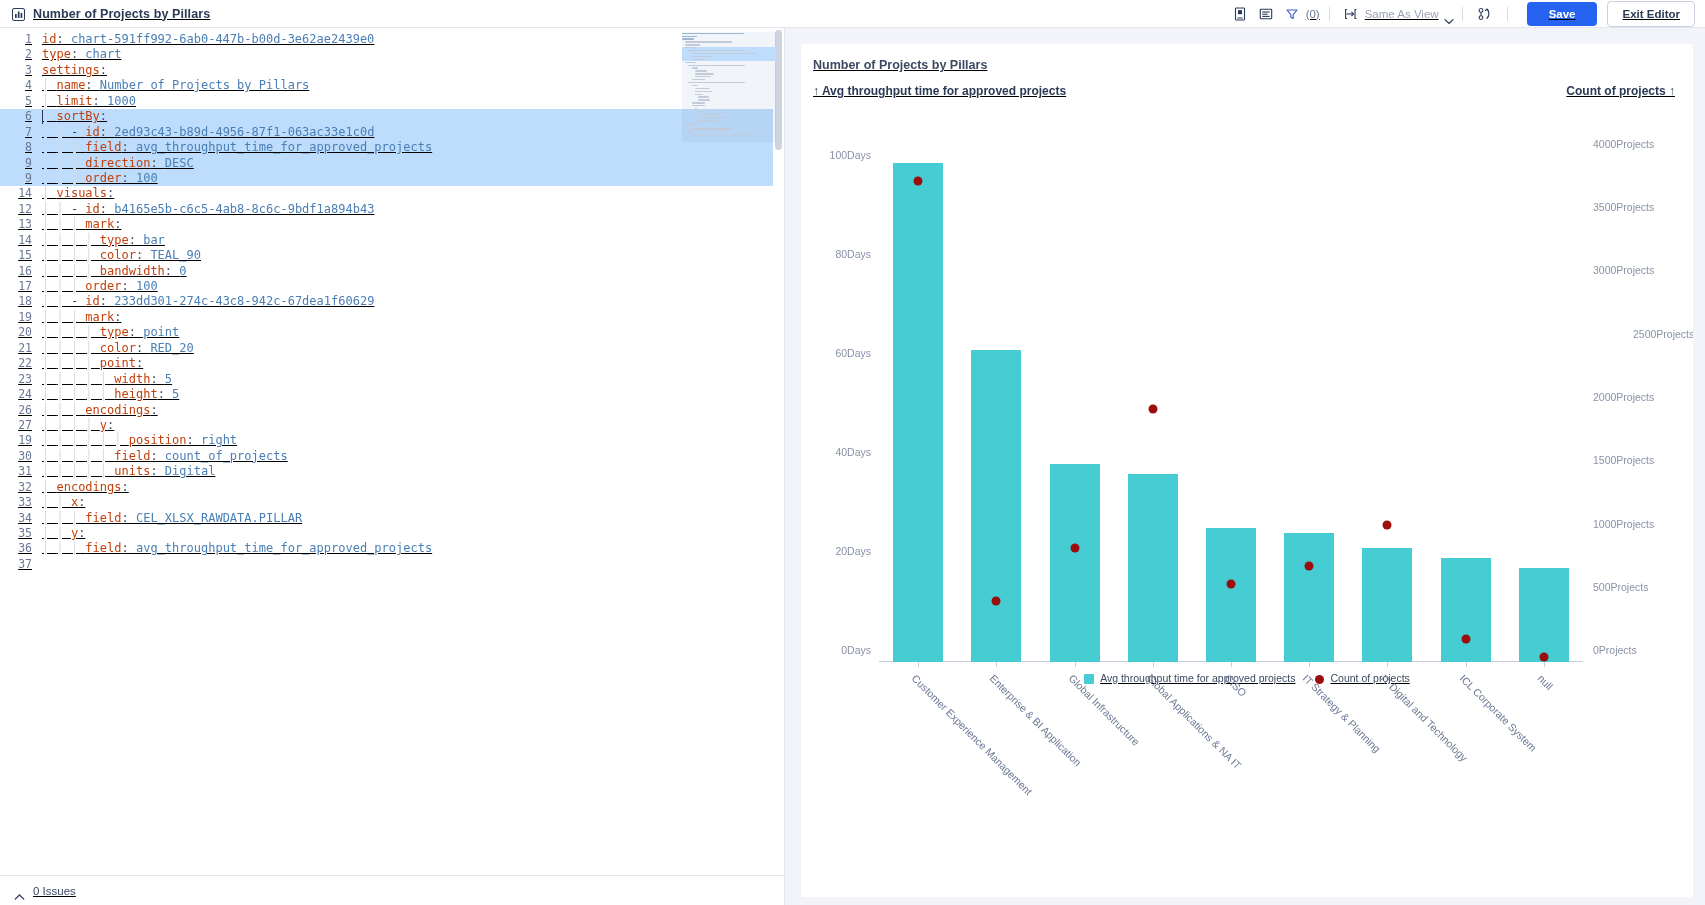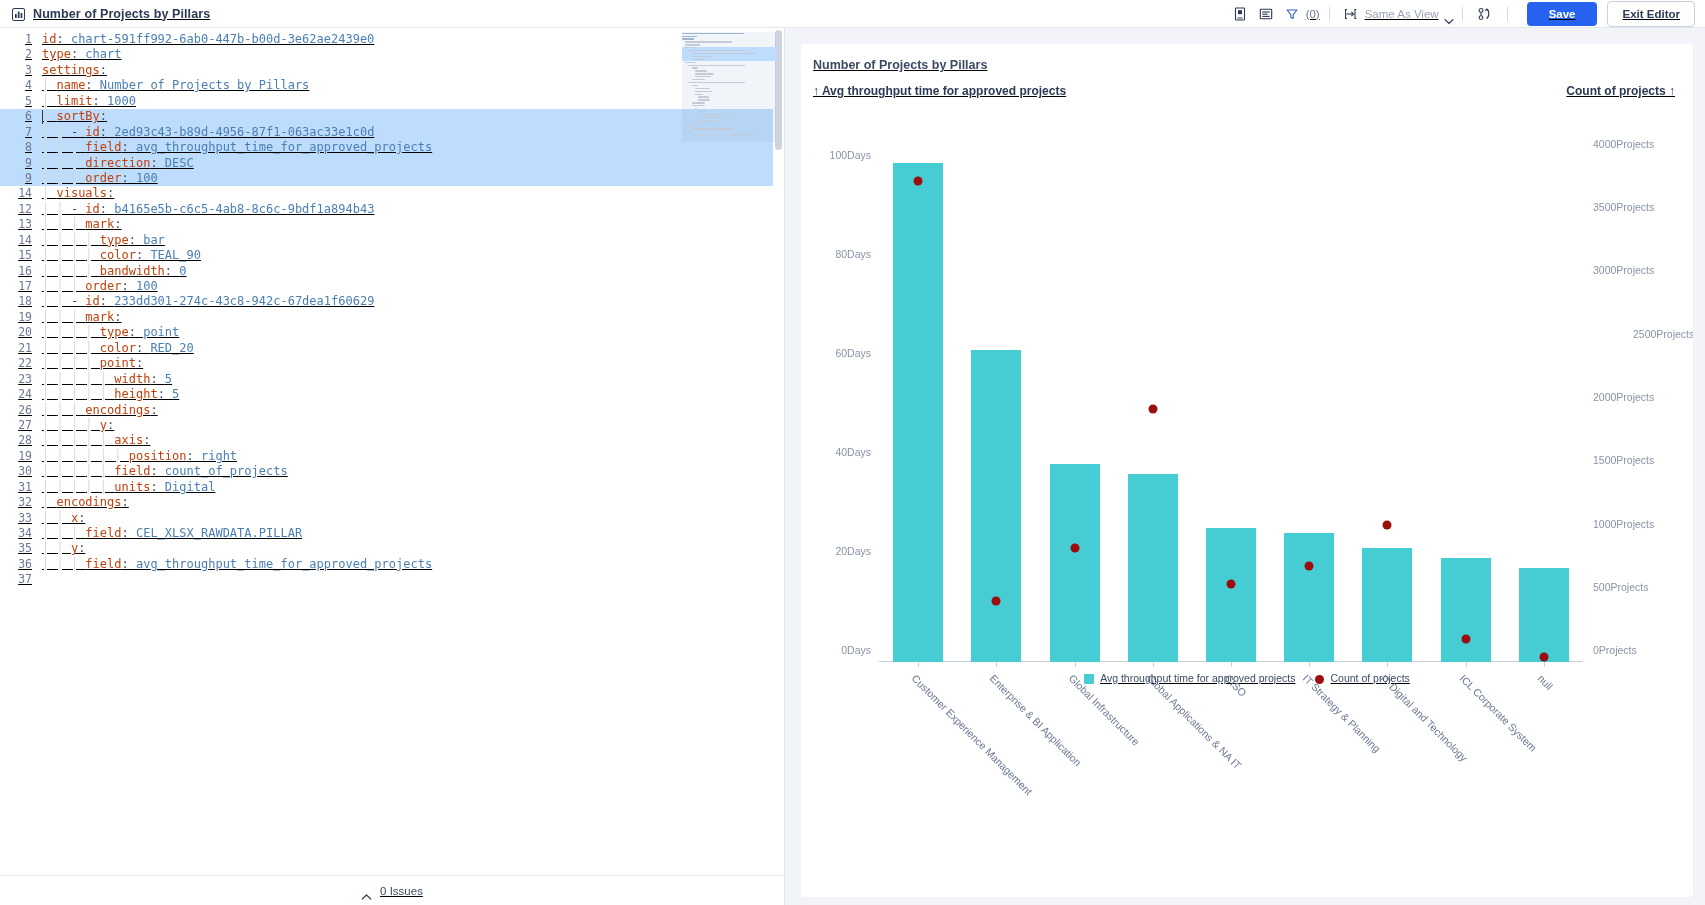--- a/index.html
+++ b/index.html
@@ -110,21 +110,21 @@
   .scroll-thumb {
     position: absolute; right: 2px; top: 2px; width: 7px; height: 120px;
     background: #cdd3e0; border-radius: 4px;
   }
 
   
   .statusbar {
     height: 18px; min-height: 30px;
     display: flex; align-items: center; gap: 8px;
     border-top: 1px solid #e3e6ef;
-    padding: 0 14px; background: #fff; justify-content: center;
+    padding: 0 14px; background: #fff;
   }
   .status-chev { width: 11px; height: 8px; display: block; cursor: pointer; }
   .status-text { font-size: 11.5px; color: #3c4a63; }
 
   
   .preview-pane {
     flex: 1; background: #f3f4f9;
     padding: 16px 12px 8px 16px;
     display: flex; min-width: 0;
   }
@@ -295,21 +295,20 @@
             <div class="cl"><span class="lnum">17</span><span class="ctext"><span class="seg ind">│ </span><span class="seg ind">│ </span><span class="seg ind">│ </span><span class="seg k">order</span><span class="seg p">: </span><span class="seg v">100</span></span></div>
             <div class="cl"><span class="lnum">18</span><span class="ctext"><span class="seg ind">│ </span><span class="seg ind">│ </span><span class="seg p">- </span><span class="seg k">id</span><span class="seg p">: </span><span class="seg v">233dd301-274c-43c8-942c-67dea1f60629</span></span></div>
             <div class="cl"><span class="lnum">19</span><span class="ctext"><span class="seg ind">│ </span><span class="seg ind">│ </span><span class="seg ind">│ </span><span class="seg k">mark</span><span class="seg p">:</span></span></div>
             <div class="cl"><span class="lnum">20</span><span class="ctext"><span class="seg ind">│ </span><span class="seg ind">│ </span><span class="seg ind">│ </span><span class="seg ind">│ </span><span class="seg k">type</span><span class="seg p">: </span><span class="seg v">point</span></span></div>
             <div class="cl"><span class="lnum">21</span><span class="ctext"><span class="seg ind">│ </span><span class="seg ind">│ </span><span class="seg ind">│ </span><span class="seg ind">│ </span><span class="seg k">color</span><span class="seg p">: </span><span class="seg v">RED_20</span></span></div>
             <div class="cl"><span class="lnum">22</span><span class="ctext"><span class="seg ind">│ </span><span class="seg ind">│ </span><span class="seg ind">│ </span><span class="seg ind">│ </span><span class="seg k">point</span><span class="seg p">:</span></span></div>
             <div class="cl"><span class="lnum">23</span><span class="ctext"><span class="seg ind">│ </span><span class="seg ind">│ </span><span class="seg ind">│ </span><span class="seg ind">│ </span><span class="seg ind">│ </span><span class="seg k">width</span><span class="seg p">: </span><span class="seg v">5</span></span></div>
             <div class="cl"><span class="lnum">24</span><span class="ctext"><span class="seg ind">│ </span><span class="seg ind">│ </span><span class="seg ind">│ </span><span class="seg ind">│ </span><span class="seg ind">│ </span><span class="seg k">height</span><span class="seg p">: </span><span class="seg v">5</span></span></div>
             <div class="cl"><span class="lnum">26</span><span class="ctext"><span class="seg ind">│ </span><span class="seg ind">│ </span><span class="seg ind">│ </span><span class="seg k">encodings</span><span class="seg p">:</span></span></div>
             <div class="cl"><span class="lnum">27</span><span class="ctext"><span class="seg ind">│ </span><span class="seg ind">│ </span><span class="seg ind">│ </span><span class="seg ind">│ </span><span class="seg k">y</span><span class="seg p">:</span></span></div>
-            <div class="cl"><span class="lnum">28</span><span class="ctext"><span class="seg ind">│ </span><span class="seg ind">│ </span><span class="seg ind">│ </span><span class="seg ind">│ </span><span class="seg ind">│ </span><span class="seg k">axis</span><span class="seg p">:</span></span></div>
             <div class="cl"><span class="lnum">19</span><span class="ctext"><span class="seg ind">│ </span><span class="seg ind">│ </span><span class="seg ind">│ </span><span class="seg ind">│ </span><span class="seg ind">│ </span><span class="seg ind">│ </span><span class="seg k">position</span><span class="seg p">: </span><span class="seg v">right</span></span></div>
             <div class="cl"><span class="lnum">30</span><span class="ctext"><span class="seg ind">│ </span><span class="seg ind">│ </span><span class="seg ind">│ </span><span class="seg ind">│ </span><span class="seg ind">│ </span><span class="seg k">field</span><span class="seg p">: </span><span class="seg v">count_of_projects</span></span></div>
             <div class="cl"><span class="lnum">31</span><span class="ctext"><span class="seg ind">│ </span><span class="seg ind">│ </span><span class="seg ind">│ </span><span class="seg ind">│ </span><span class="seg ind">│ </span><span class="seg k">units</span><span class="seg p">: </span><span class="seg v">Digital</span></span></div>
             <div class="cl"><span class="lnum">32</span><span class="ctext"><span class="seg ind">│ </span><span class="seg k">encodings</span><span class="seg p">:</span></span></div>
             <div class="cl"><span class="lnum">33</span><span class="ctext"><span class="seg ind">│ </span><span class="seg ind">│ </span><span class="seg k">x</span><span class="seg p">:</span></span></div>
             <div class="cl"><span class="lnum">34</span><span class="ctext"><span class="seg ind">│ </span><span class="seg ind">│ </span><span class="seg ind">│ </span><span class="seg k">field</span><span class="seg p">: </span><span class="seg v">CEL_XLSX_RAWDATA.PILLAR</span></span></div>
             <div class="cl"><span class="lnum">35</span><span class="ctext"><span class="seg ind">│ </span><span class="seg ind">│ </span><span class="seg k">y</span><span class="seg p">:</span></span></div>
             <div class="cl"><span class="lnum">36</span><span class="ctext"><span class="seg ind">│ </span><span class="seg ind">│ </span><span class="seg ind">│ </span><span class="seg k">field</span><span class="seg p">: </span><span class="seg v">avg_throughput_time_for_approved_projects</span></span></div>
             <div class="cl"><span class="lnum">37</span><span class="ctext"></span></div>
             <div class="caret" style="left: 42px; top: 78.25px;"></div>

